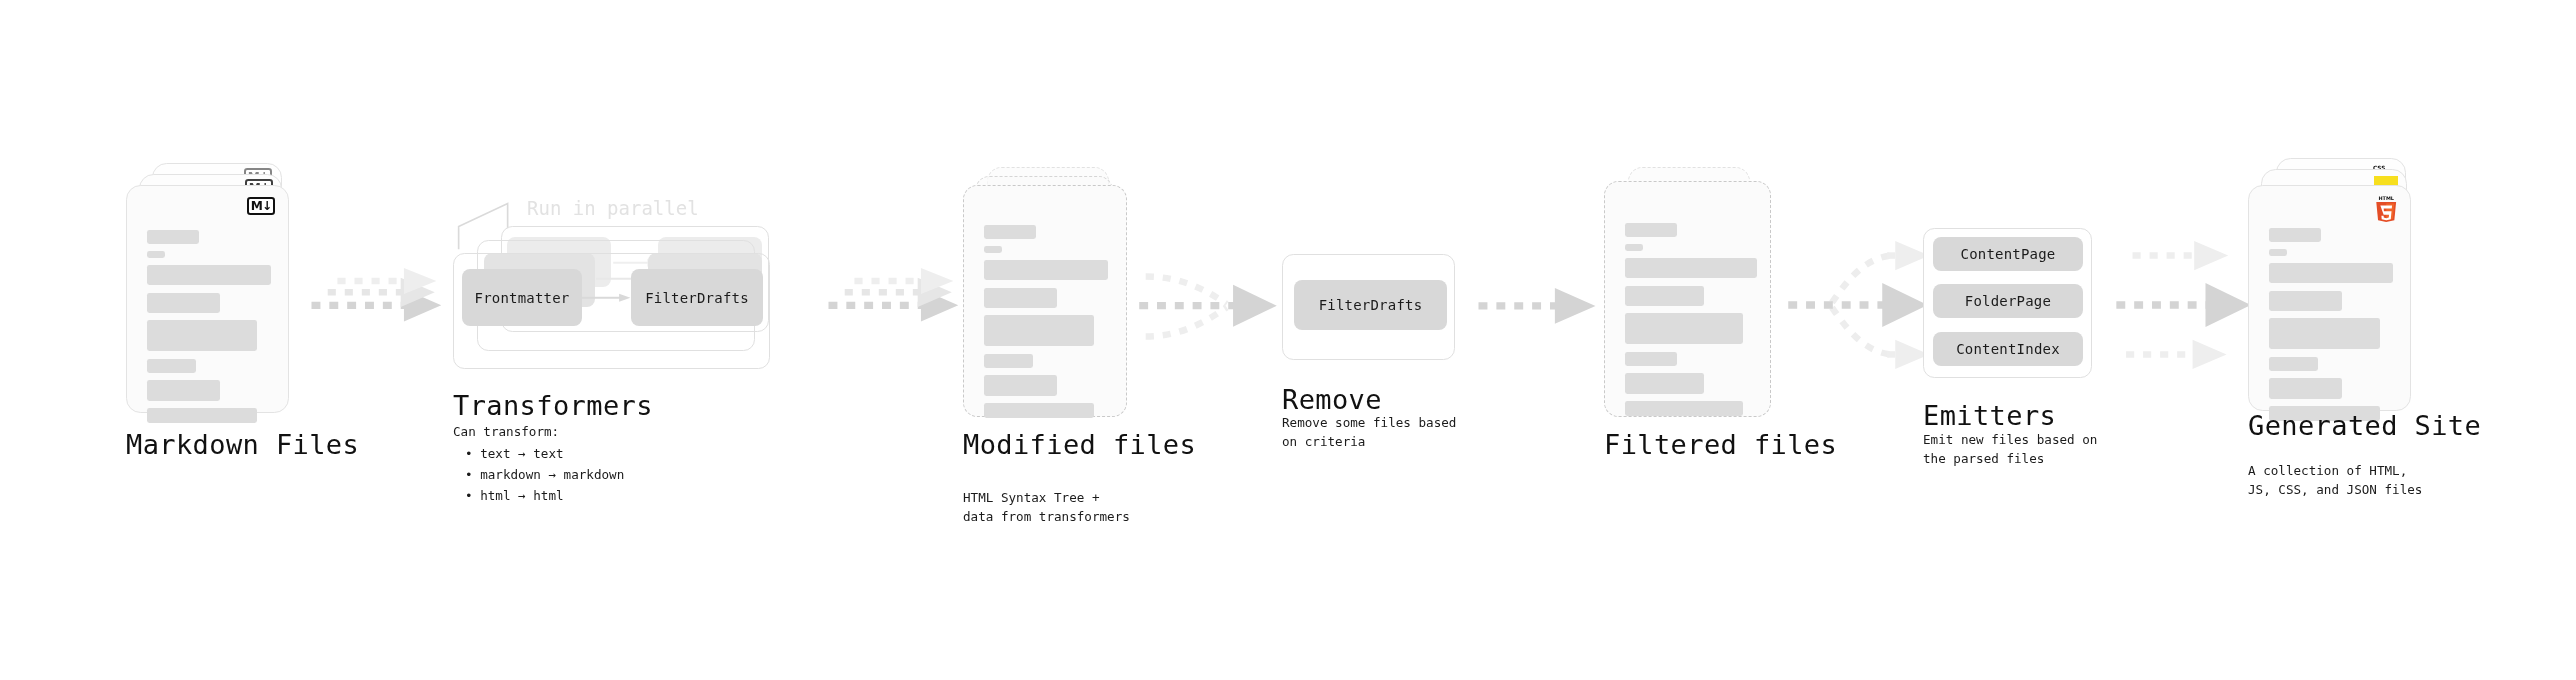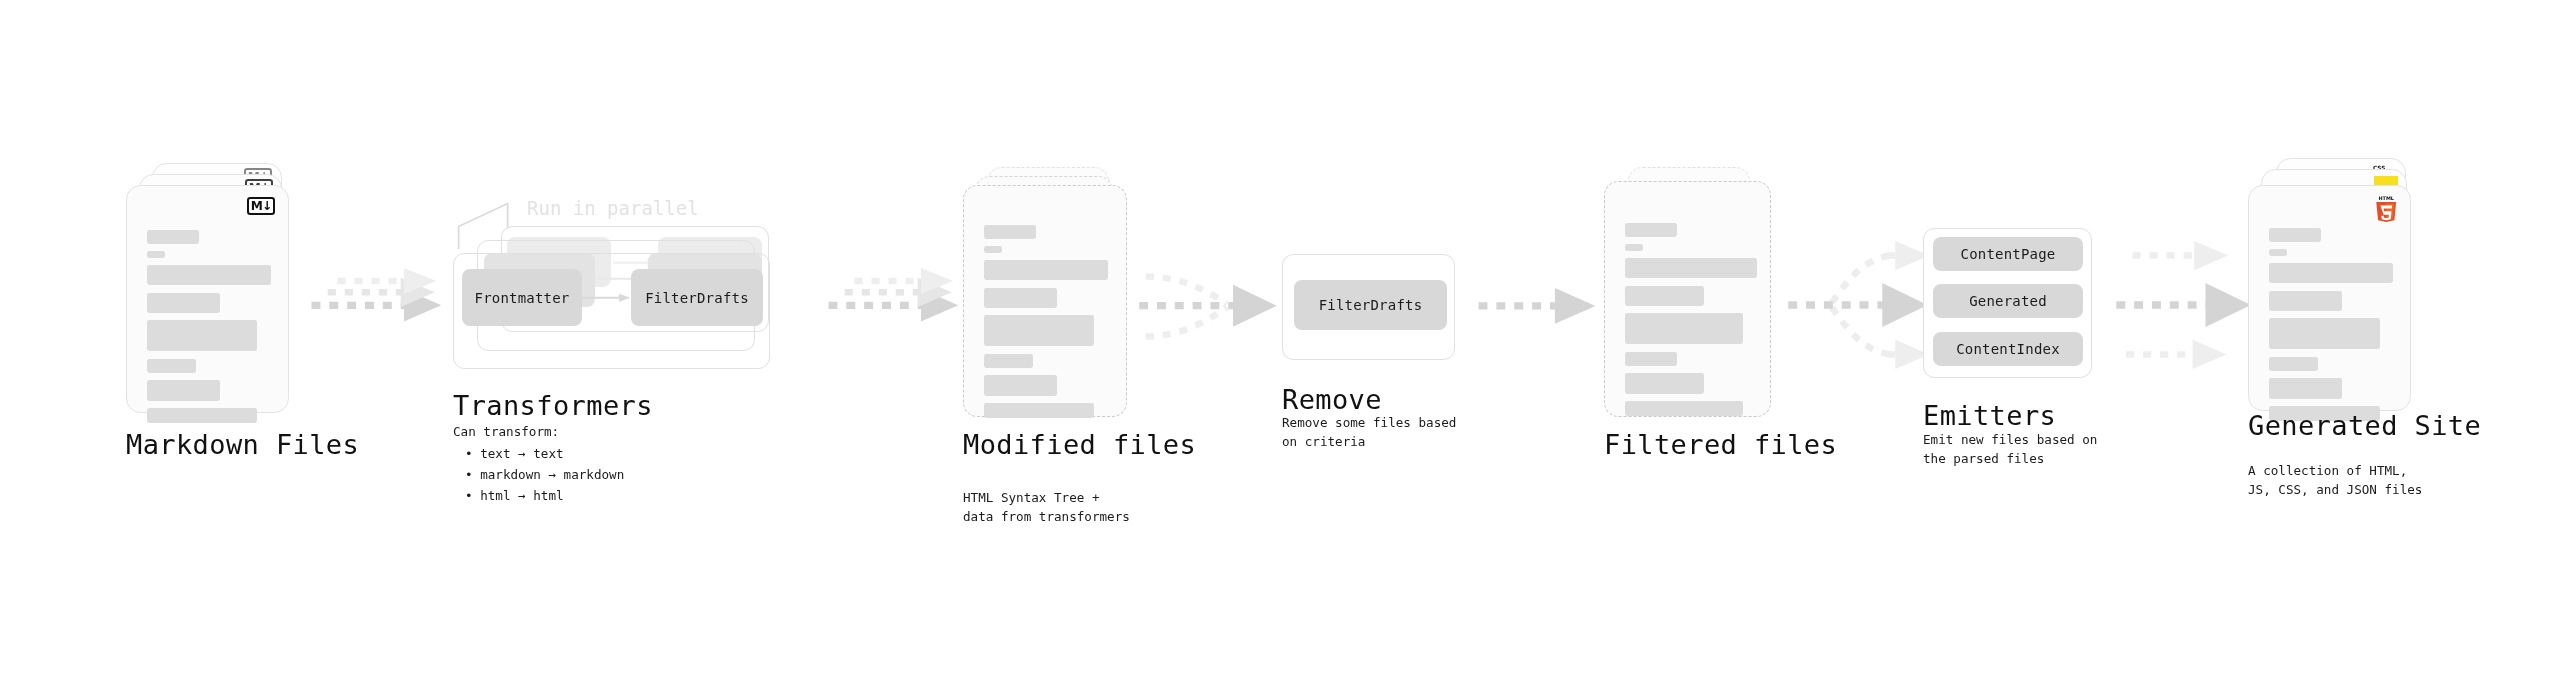--- a/index.html
+++ b/index.html
@@ -324,21 +324,21 @@
     </g>
     <polygon points="136,128 178,146 136,164" fill="#eeeeee"></polygon>
     <g stroke="#d4d4d4" stroke-width="9" stroke-dasharray="11 11" fill="none">
       <line x1="4" y1="85" x2="126" y2="85"></line>
     </g>
     <polygon points="120,58 176,85 120,112" fill="#d4d4d4"></polygon>
   </svg>
 
   <div class="group-box solidbg" style="left:1923px; top:228px; width:169px; height:150px;"></div>
   <div class="pill" style="left:1933px; top:237px; width:150px; height:34px;">ContentPage</div>
-  <div class="pill" style="left:1933px; top:284px; width:150px; height:34px;">Generated</div>
+  <div class="pill" style="left:1933px; top:284px; width:150px; height:34px;">FolderPage</div>
   <div class="pill" style="left:1933px; top:332px; width:150px; height:34px;">ContentIndex</div>
   <div class="title" style="left:1923px; top:400px;">Emitters</div>
   <div class="subtitle" style="left:1923px; top:431px;">Emit new files based on
 the parsed files</div>
 
   <svg class="abs" style="left:2105px; top:236px;" width="154" height="138" viewBox="0 0 190 170">
     <g stroke="#eeeeee" stroke-width="8" stroke-dasharray="10 11" fill="none">
       <line x1="34" y1="24" x2="116" y2="24"></line>
     </g>
     <polygon points="110,6 152,24 110,42" fill="#eeeeee"></polygon>

